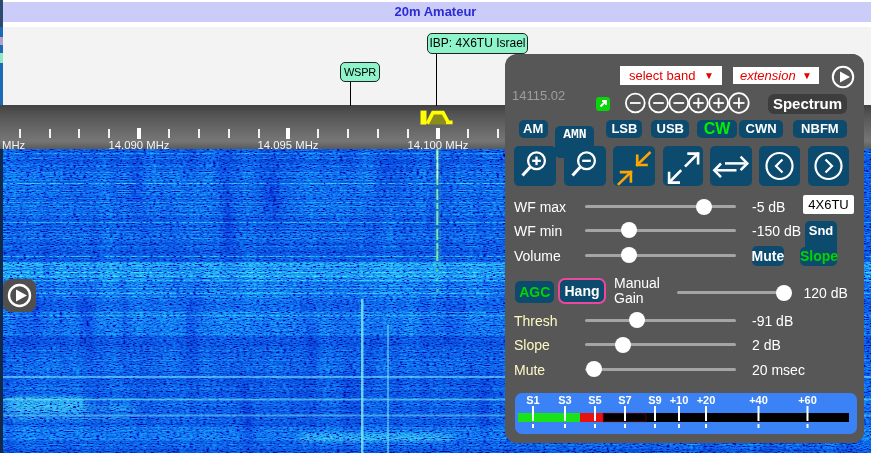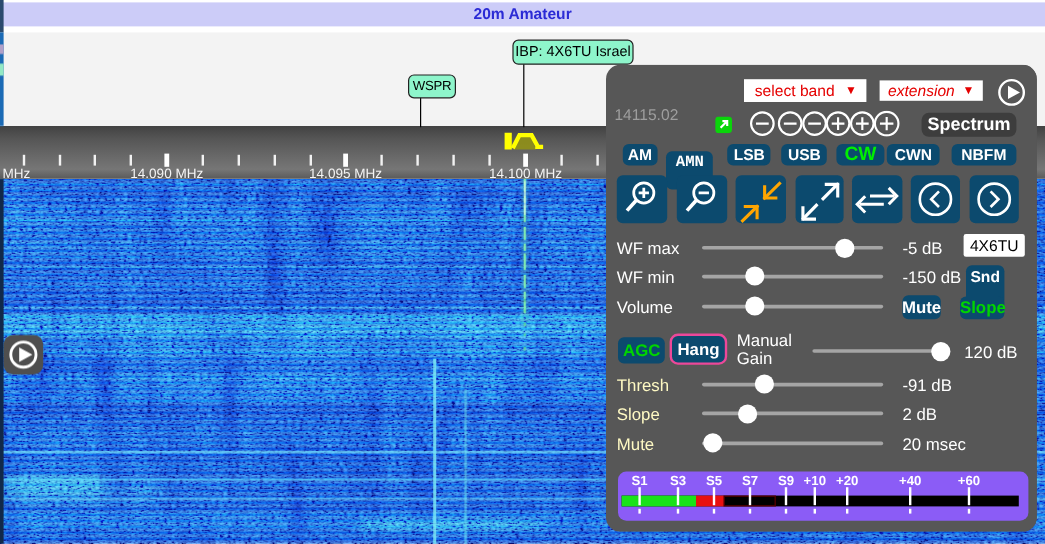--- a/index.html
+++ b/index.html
@@ -560,21 +560,21 @@
   <div class="otxt" style="left:7px;top:283px;">Slope</div>
   <div class="track" style="left:78px;top:289px;width:151px;"></div>
   <div class="thumb" style="left:107.7px;top:282.5px;"></div>
   <div class="wtxt" style="left:245px;top:283px;">2 dB</div>
 
   <div class="otxt" style="left:7px;top:308px;">Mute</div>
   <div class="track" style="left:78px;top:313.8px;width:151px;"></div>
   <div class="thumb" style="left:78.9px;top:307.3px;"></div>
   <div class="wtxt" style="left:245px;top:308px;">20 msec</div>
 
-  <div class="pabs" style="left:8px;top:339px;width:342px;height:41px;background:#8b5cf6;border-radius:7px;">
+  <div class="pabs" style="left:8px;top:339px;width:342px;height:41px;background:#3b82f6;border-radius:7px;">
     <svg width="342" height="41" xmlns="http://www.w3.org/2000/svg">
       <rect x="3" y="20" width="331" height="9" fill="#000"></rect>
       <rect x="3" y="20" width="62" height="9" fill="#19e219"></rect>
       <rect x="65" y="20" width="23.5" height="9" fill="#e81010"></rect>
       <rect x="88.5" y="20.5" width="42.5" height="8" fill="#000" stroke="#4e0000" stroke-width="1.2"></rect>
       <g fill="#fff">
         <rect x="17" y="13" width="2" height="15"></rect>
           <rect x="49" y="13" width="2" height="15"></rect>
         <rect x="79" y="13" width="2" height="15"></rect>
           <rect x="109" y="13" width="2" height="15"></rect>

